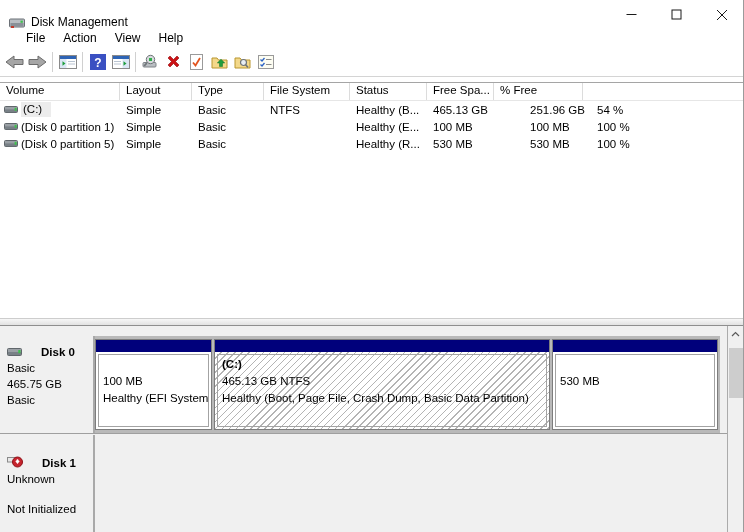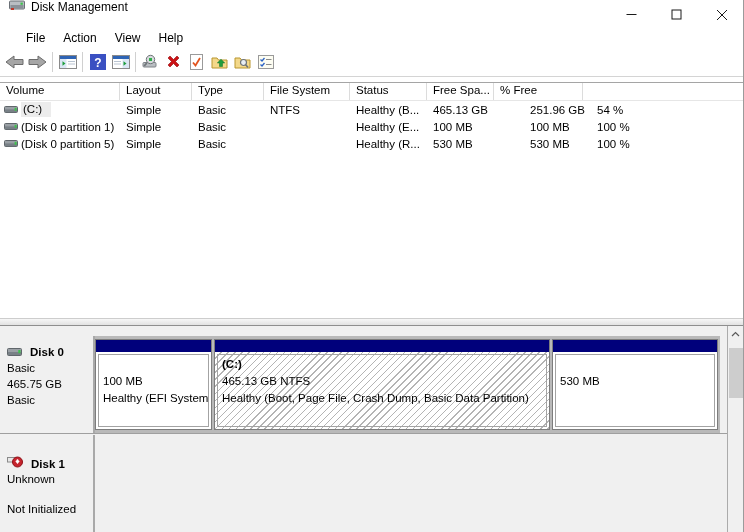--- a/index.html
+++ b/index.html
@@ -4,21 +4,21 @@
 <style>
   html,body{margin:0;padding:0;}
   body{
     width:744px;height:532px;position:relative;overflow:hidden;
     background:#ffffff;color:#000;
     font-family:"Liberation Sans",sans-serif;font-size:12px;
   }
   .win-right-border{position:absolute;top:0;right:0;width:1px;height:532px;background:#9b9b9b;z-index:50;}
 
   
-  .titlebar{position:absolute;top:0;left:0;width:744px;height:29px;background:#fff;display:flex;align-items:flex-start;}
+  .titlebar{position:absolute;top:0;left:0;width:744px;height:29px;background:#fff;display:flex;align-items:flex-end;}
   .title-icon{margin:0 6px 0 9px;display:flex;}
   .title-text{font-size:12px;}
   .win-controls{margin-left:auto;display:flex;height:100%;}
   .win-btn{width:45px;height:100%;display:flex;align-items:center;justify-content:center;cursor:default;}
 
   
   .menubar{position:absolute;top:29px;left:0;width:744px;height:18px;background:#fff;display:flex;align-items:center;padding-left:17px;}
   .menu-item{padding:1px 9px 2px 9px;}
 
   
@@ -47,21 +47,21 @@
 
   
   .bottom-pane{position:absolute;top:326px;left:0;width:744px;height:206px;background:#f0f0f0;}
 
   .disk-row{position:absolute;left:0;width:727px;display:flex;}
   .disk-row0{top:10px;height:98px;box-sizing:border-box;border-bottom:1px solid #9f9f9f;}
   .disk-row1{top:109px;height:97px;}
 
   .disk-label{width:95px;flex:none;box-sizing:border-box;border-right:2px solid #a9a9a9;background:#f0f0f0;
     padding:8px 0 0 7px;font-size:11.5px;line-height:16px;white-space:nowrap;overflow:hidden;}
-  .disk-label .disk-title{font-weight:bold;display:flex;align-items:center;gap:8px;}
+  .disk-label .disk-title{font-weight:bold;display:flex;gap:19px;}
   .disk-row1 .disk-label{padding-top:21px;line-height:15px;}
   .blank-line{height:15px;}
 
   .disk-graph{position:relative;width:625px;flex:none;background:#b9b9b9;}
   .disk-graph-empty{flex:1;background:#f0f0f0;}
 
   .part{position:absolute;top:3px;height:91px;box-sizing:border-box;border:1px solid #7d7d7d;background:#fff;}
   .p-efi{left:0;width:117px;}
   .p-c{left:119px;width:336px;}
   .p-rec{left:457px;width:166px;}

